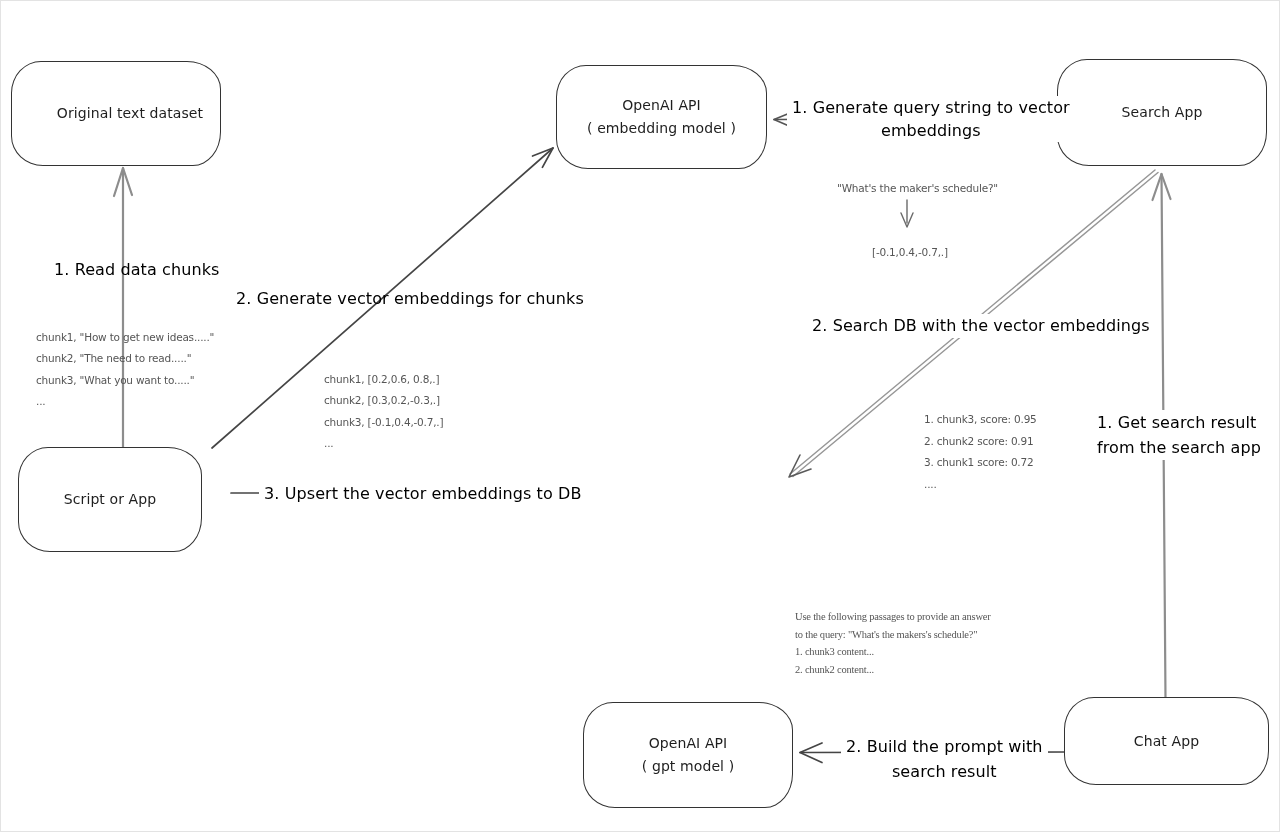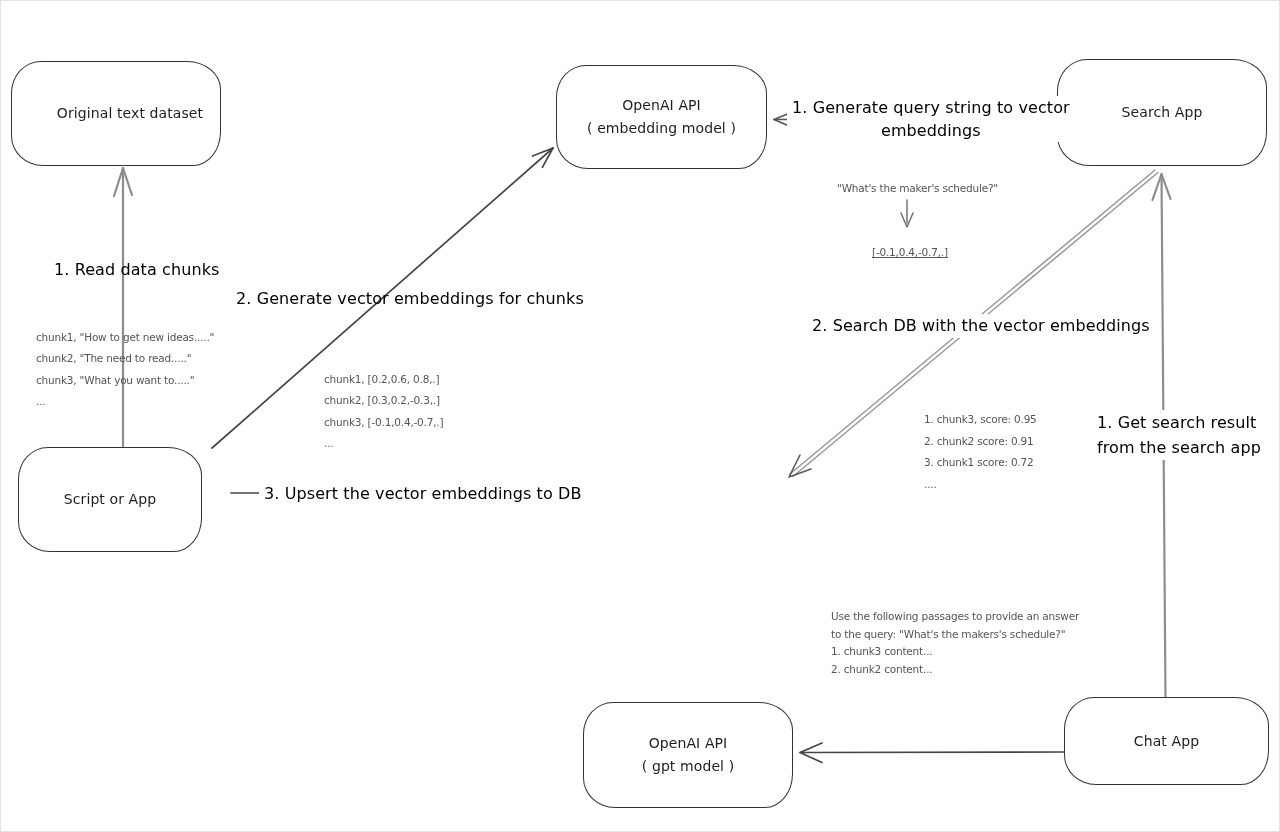--- a/index.html
+++ b/index.html
@@ -123,46 +123,50 @@
     <span class="ln" style="display:block;">embeddings</span>
   </div>
 
   <div class="edge-label bg" style="left:806px; top:313px;">2. Search DB with the vector embeddings</div>
 
   <div class="edge-label bg" style="left:1091px; top:409px; line-height:25px;">
     <span style="display:block;">1. Get search result</span>
     <span style="display:block;">from the search app</span>
   </div>
 
+  <div class="edge-label bg center" style="left:840px; top:733px; line-height:25px;">
+    <span style="display:block;">2. Build the prompt with</span>
+    <span style="display:block;">search result</span>
+  </div>
 
   <div class="annotation lh21" style="left:35px; top:326px;">
     <span class="ln">chunk1, "How to get new ideas....."</span>
     <span class="ln">chunk2, "The need to read....."</span>
     <span class="ln">chunk3, "What you want to....."</span>
     <span class="ln">...</span>
   </div>
 
   <div class="annotation lh21" style="left:323px; top:368px;">
     <span class="ln">chunk1, [0.2,0.6, 0.8,.]</span>
     <span class="ln">chunk2, [0.3,0.2,-0.3,.]</span>
     <span class="ln">chunk3, [-0.1,0.4,-0.7,.]</span>
     <span class="ln">...</span>
   </div>
 
   <div class="annotation" style="left:836px; top:181px;">"What's the maker's schedule?"</div>
 
-  <div class="annotation" style="left:871px; top:245px;text-decoration:underline;">[-0.1,0.4,-0.7,.]</div>
+  <div class="annotation" style="left:871px; top:245px;">[-0.1,0.4,-0.7,.]</div>
 
   <div class="annotation lh215" style="left:923px; top:408px;">
     <span class="ln">1. chunk3, score: 0.95</span>
     <span class="ln">2. chunk2 score: 0.91</span>
     <span class="ln">3. chunk1 score: 0.72</span>
     <span class="ln">....</span>
   </div>
 
-  <div class="annotation lh175" style="left:830px; top:607px;">
+  <div class="annotation lh175" style="left:794px; top:607px;font-family:Liberation Serif, serif;">
     <span class="ln">Use the following passages to provide an answer</span>
     <span class="ln">to the query: "What's the makers's schedule?"</span>
     <span class="ln">1. chunk3 content...</span>
     <span class="ln">2. chunk2 content...</span>
   </div>
 
 </div>
 
 </body></html>

